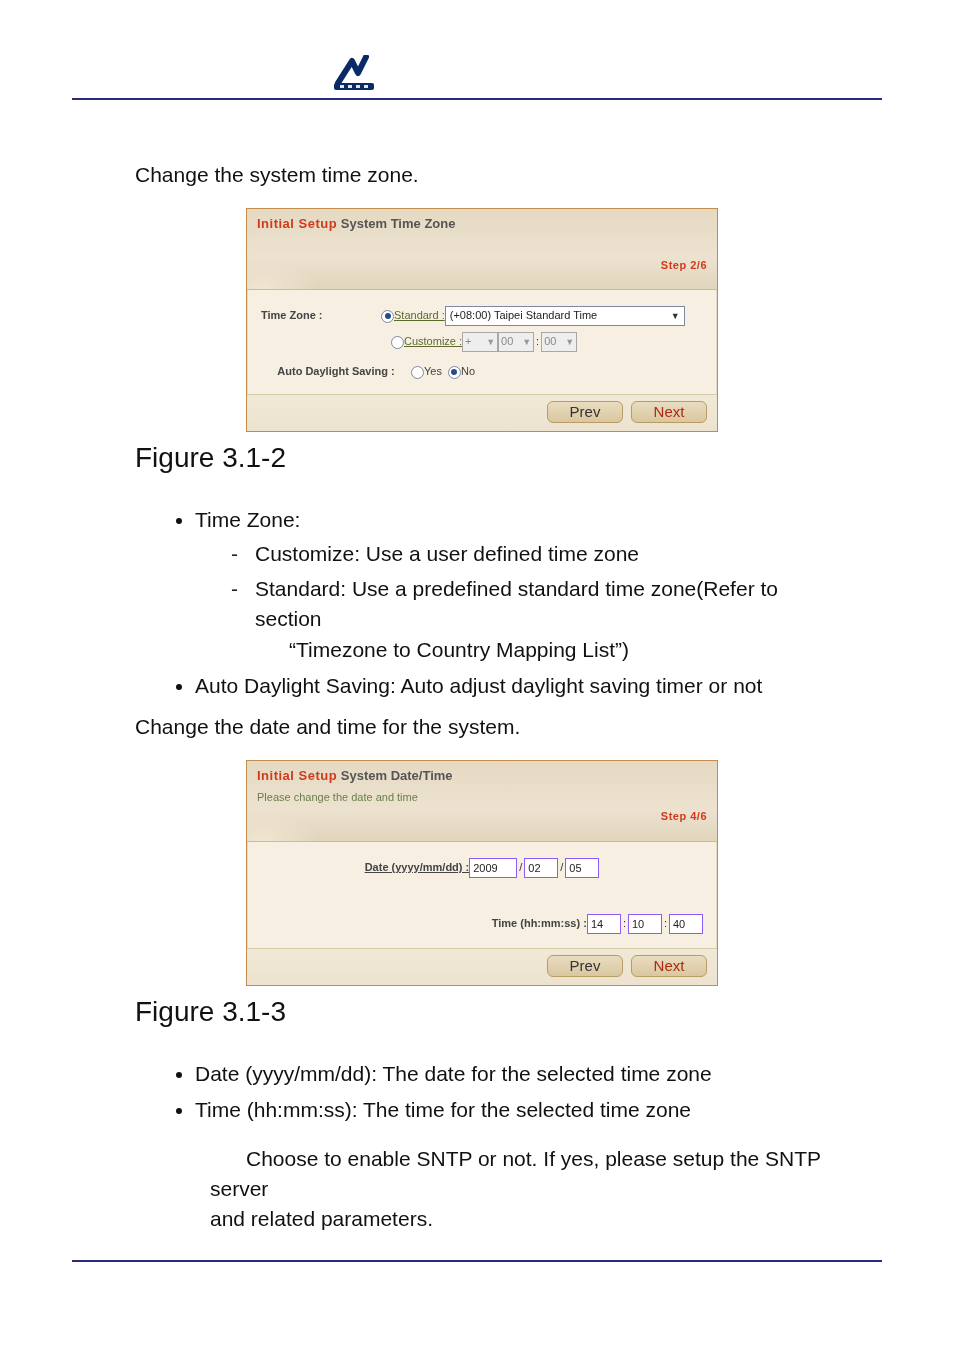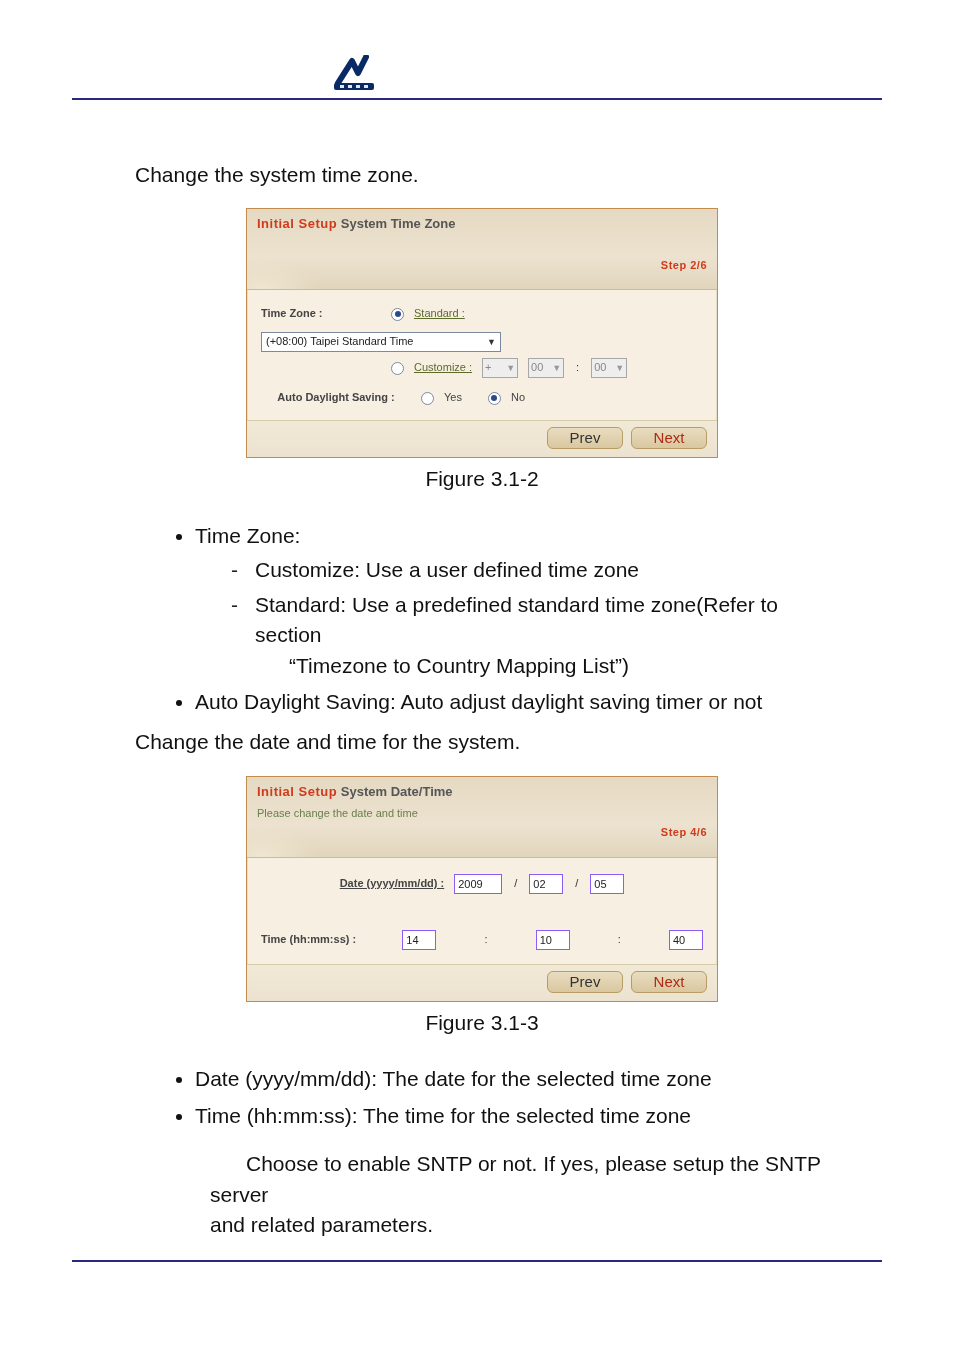--- a/index.html
+++ b/index.html
@@ -54,21 +54,21 @@
   .step-badge {
     position: absolute; right: 10px; bottom: 16px;
     color: #d13a1a; font-weight: bold; font-size: 11px; letter-spacing: .5px; text-align: right;
   }
   .head-corner {
     position: absolute; left: 0; bottom: 0; width: 95px; height: 38px;
     background: radial-gradient(80px 40px at 15px 38px, #f2e9d5 0%, rgba(242,233,213,0) 70%);
     opacity: .85;
   }
   .dialog-body { padding: 10px 14px 8px 14px; }
-  .field-row { display: flex; gap: 10px; align-items: center; flex-wrap: wrap; margin: 6px 0; }
+  .field-row { display: flex; align-items: center; flex-wrap: wrap; margin: 6px 0; }
   .field-label { font-weight: bold; color: #444; min-width: 120px; }
   .radio { width: 11px; height: 11px; border: 1px solid #7b8aa0; border-radius: 50%; background: #fff; display: inline-block; position: relative; }
   .radio.selected::after { content: ""; position: absolute; inset: 2.5px; border-radius: 50%; background: #2a4b8a; }
   .inline-label { color: #5e6a2c; text-decoration: underline; font-size: 11px; }
   .select-lg {
     display: inline-flex; align-items: center; justify-content: space-between;
     width: 230px; height: 18px; padding: 0 4px;
     background: #fff; border: 1px solid #7b8aa0; font-size: 11px; color: #222;
   }
   .select-sm {
@@ -89,21 +89,21 @@
     border-top: 1px solid #d8cbaa;
   }
   .btn {
     min-width: 74px; height: 20px; line-height: 20px; text-align: center;
     background: linear-gradient(#e9dcc0,#d9c79f);
     border: 1px solid #b79c66; border-radius: 6px;
     font-size: 15px; color:#333;
   }
   .btn.primary { color:#b02a11; }
 
-  .figcap { text-align:center; margin: 4px 0 26px 0; font-size: 21px; }
+  .figcap { margin: 4px 0 26px 0; font-size: 28px; }
   ul.bullets { list-style: disc; padding-left: 60px; margin: 0 0 10px 0; }
   ul.bullets > li { margin: 6px 0; }
   ul.dashes { list-style: none; padding-left: 36px; margin: 4px 0; }
   ul.dashes > li { position: relative; margin: 4px 0; padding-left: 24px; }
   ul.dashes > li::before { content: "-"; position:absolute; left:0; top:0; color:#222; }
   .sect-indent { margin-left: 34px; }
   .para2 { margin: 18px 0 0 75px; }
   .page-footrule {
     position:absolute; left:72px; right:72px; bottom:88px; border-top:2px solid #2a2a7a;
   }
@@ -213,21 +213,21 @@
     </div>
     <div class="dialog-body" style="text-align:center;">
       <div class="field-row" style="justify-content:center;">
         <span class="field-label" style="min-width:auto;text-decoration:underline;">Date (yyyy/mm/dd) :</span>
         <span class="input-sm" style="width:40px;">2009</span>
         <span class="sep">/</span>
         <span class="input-sm" style="width:26px;">02</span>
         <span class="sep">/</span>
         <span class="input-sm" style="width:26px;">05</span>
       </div>
-      <div class="field-row" style="justify-content:space-between;margin-top:36px;">
+      <div class="field-row" style="justify-content:flex-end;margin-top:36px;">
         <span class="field-label" style="min-width:auto;">Time (hh:mm:ss) :</span>
         <span class="input-sm" style="width:26px;">14</span>
         <span class="sep">:</span>
         <span class="input-sm" style="width:26px;">10</span>
         <span class="sep">:</span>
         <span class="input-sm" style="width:26px;">40</span>
       </div>
     </div>
     <div class="dialog-foot">
       <div class="btn">Prev</div>

